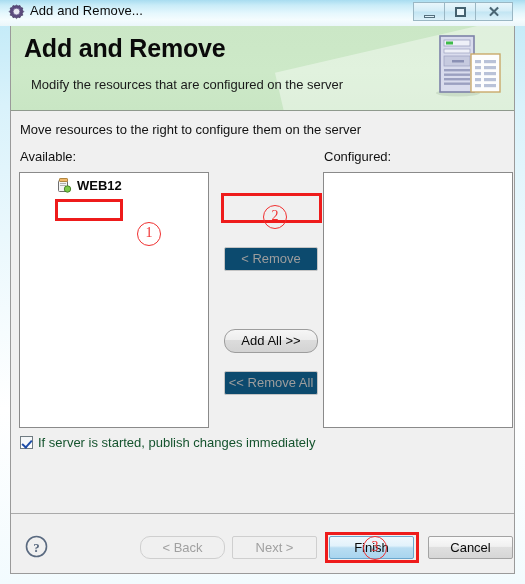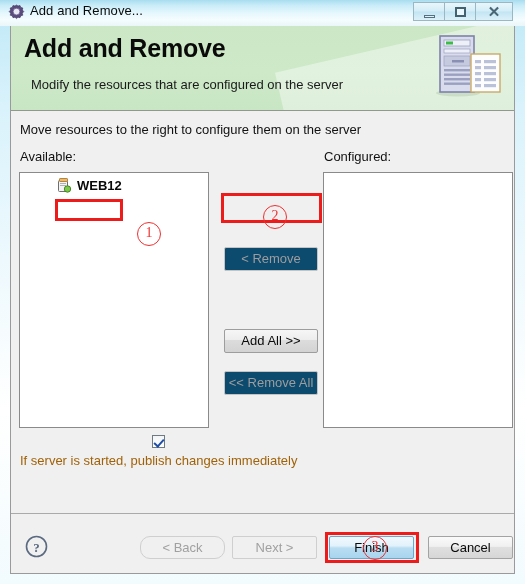--- a/index.html
+++ b/index.html
@@ -191,33 +191,32 @@
     line-height: 22px;
     font-family: "Liberation Sans", sans-serif;
   }
   .mid-btn.disabled {
     color: #9d9d9d;
     background: #0c4a6e;
     border-color: #c4c4c4;
   }
   #btn-add        { top: 170px; }
   #btn-remove     { top: 221px; }
-  #btn-add-all    { top: 303px; }
+  #btn-add-all    { top: 303px; border-radius: 11px; }
   #btn-remove-all { top: 345px; }
 
   
   #publish-row {
     position: absolute;
     left: 9px; top: 409px;
     display: flex;
     align-items: center;
     gap: 5px;
     font-size: 13px;
-    color: #a16207;
-    flex-direction: column;
+    color: #14532d;
   }
   #publish-checkbox {
     width: 13px; height: 13px;
     box-sizing: border-box;
     border: 1px solid #6f7b82;
     background: linear-gradient(to bottom, #f2f5f7 0%, #ffffff 100%);
     position: relative;
     flex: none;
   }
   #publish-checkbox::after {

